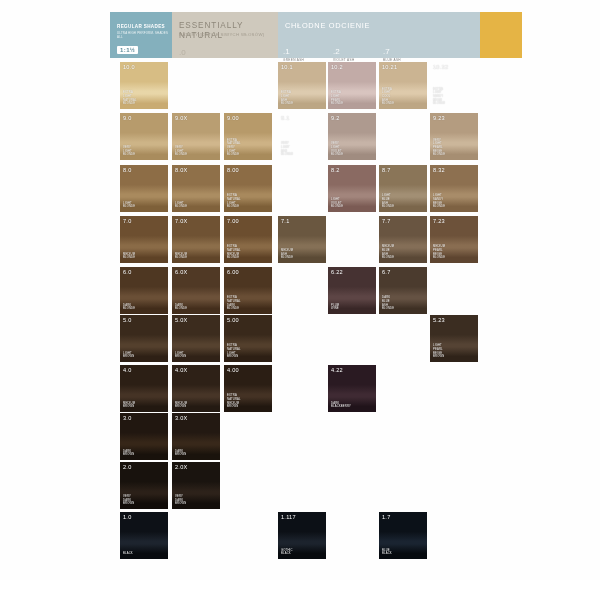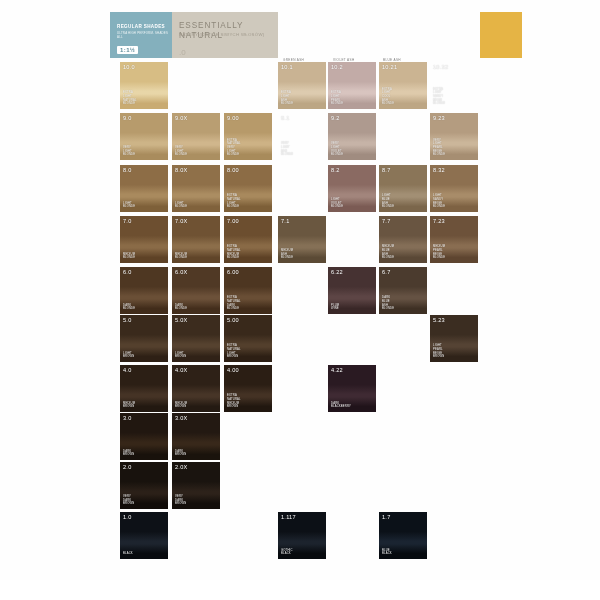--- a/index.html
+++ b/index.html
@@ -105,20 +105,26 @@
     <div class="header-band hdr-regular" style="left: 110px; width: 62px; background: rgb(132, 176, 189);">
       <div class="hdr-title">REGULAR SHADES</div>
       <div class="hdr-sub">ULTRA HIGH PERFORM. SHADES ALL</div>
       <div class="tag-box">1:1½</div>
     </div>
     <div class="header-band hdr-essential" style="left: 172px; width: 106px; background: rgb(207, 201, 189);">
       <div class="hdr-title">ESSENTIALLY NATURAL</div>
       <div class="hdr-sub">NATURY (KRYCIE SIWYCH WŁOSÓW)</div>
       <div class="hdr-code">.0</div>
     </div>
+    <div class="header-band hdr-cool" style="left: 278px; width: 202px; background: rgb(189, 205, 211);">
+      <div class="hdr-title">CHŁODNE ODCIENIE</div>
+      <div class="hdr-code" style="position: absolute; left: 5px; bottom: 2px;">.1</div>
+      <div class="hdr-code" style="position: absolute; left: 55px; bottom: 2px;">.2</div>
+      <div class="hdr-code" style="position: absolute; left: 105px; bottom: 2px;">.7</div>
+    </div>
     <div class="ash-label" style="left: 283px;">GREEN ASH</div>
     <div class="ash-label" style="left: 333px;">VIOLET ASH</div>
     <div class="ash-label" style="left: 383px;">BLUE ASH</div>
     <div class="header-band hdr-gold" style="left: 480px; width: 42px; background: rgb(229, 180, 69);"></div>
     <div class="cell" style="left: 120px; top: 62px; width: 48px; height: 47px;">
       <div class="swatch" style="background-image: linear-gradient(rgb(215, 189, 132) 0%, rgb(215, 189, 132) 42%, rgb(232, 214, 168) 62%, rgb(232, 214, 168) 68%, rgb(201, 171, 114) 88%, rgb(201, 171, 114) 100%), repeating-linear-gradient(90deg, rgba(255, 255, 255, 0.055) 0px, rgba(255, 255, 255, 0.055) 1px, rgba(0, 0, 0, 0.05) 1px, rgba(0, 0, 0, 0.05) 2px); background-size: 100% 100%, 2px 100%;"></div>
       <div class="code">10.0</div>
       <div class="desc">
         <div>EXTRA</div>
         <div>LIGHT</div>

